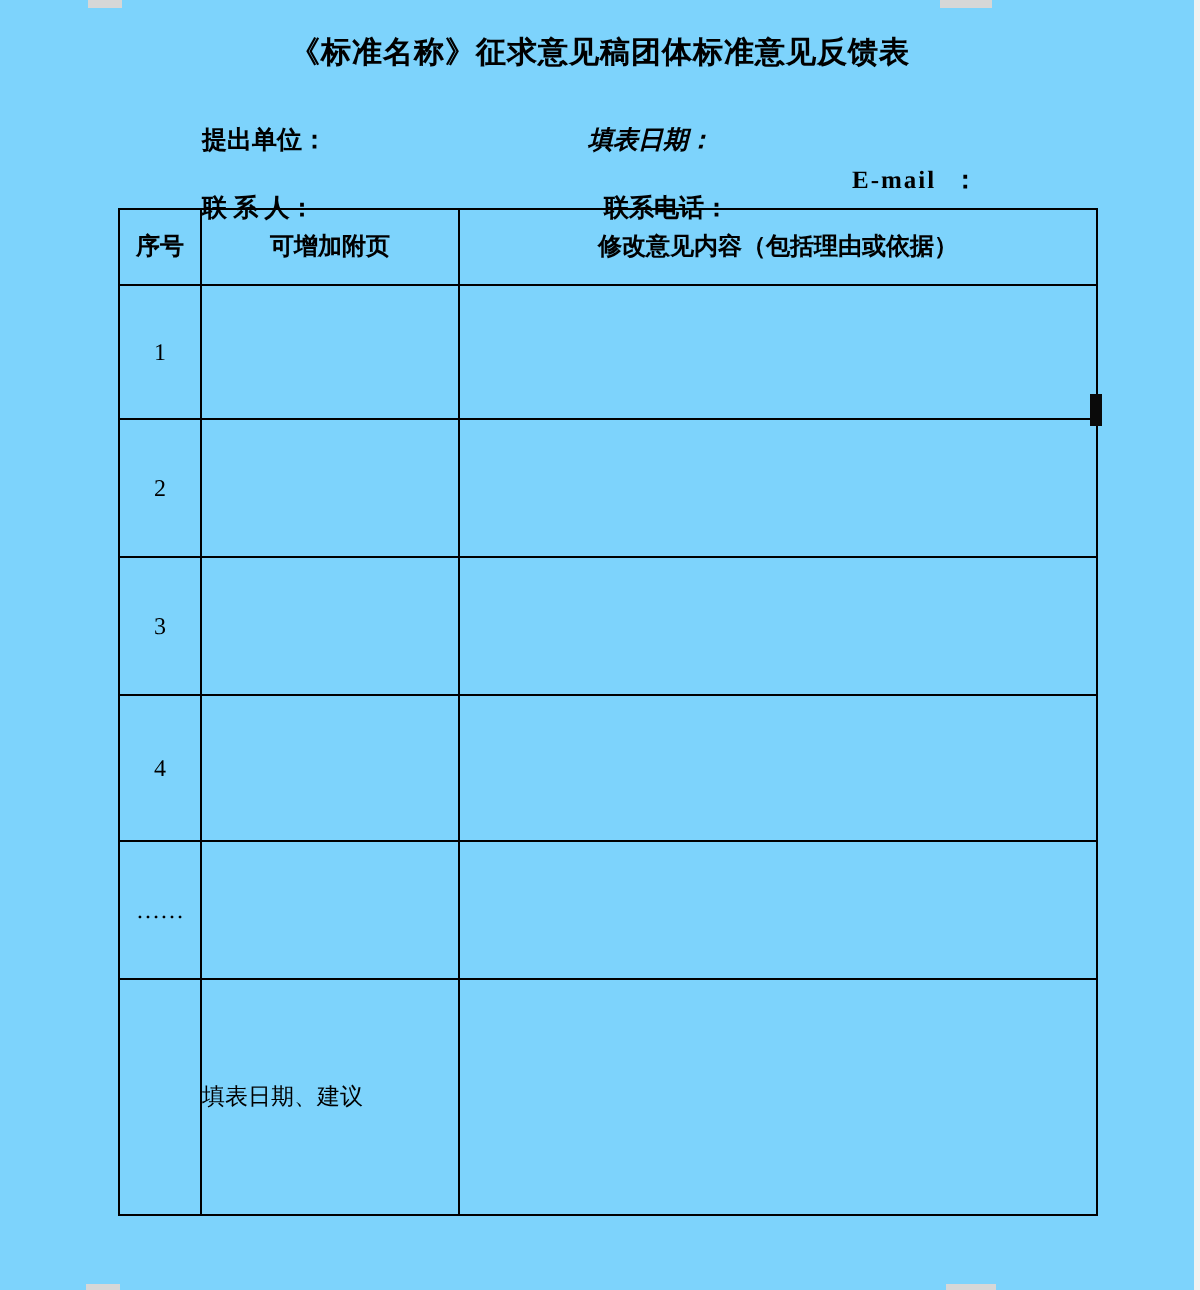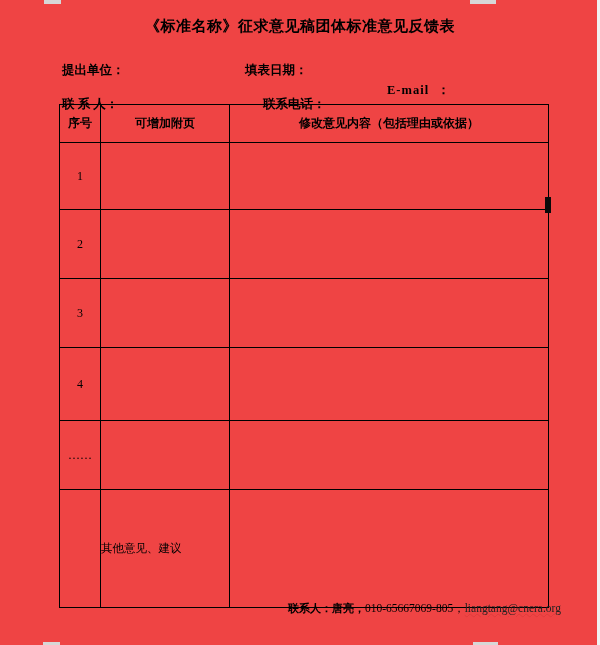--- a/index.html
+++ b/index.html
@@ -1,32 +1,32 @@
 <!DOCTYPE html>
 <html><head>
 <meta charset="utf-8">
 <style>
   html,body { margin:0; padding:0; background:#ffffff; }
   .page {
-    position:relative; width:600px; height:645px; background:#ef4444;
+    position:relative; width:600px; height:645px; background:#7dd3fc;
     font-family:"Liberation Serif", serif; color:#000; overflow:hidden;
   }
   .edge-tab { position:absolute; background:#d7d7d7; }
   .right-strip { position:absolute; left:597px; top:0; width:3px; height:645px; background:#f1f1f1; }
 
   .title {
     position:absolute; top:17px; left:0; width:100%; text-align:center;
     font-size:15px; font-weight:bold; letter-spacing:0.5px;
   }
 
   .meta-item {
-    position:absolute; font-size:12.5px; font-weight:bold; white-space:pre;
+    position:absolute; font-size:12.5px; font-weight:bold; white-space:pre;margin-left:39px;
   }
   .m-proposer { left:62px;  top:62px; }
-  .m-date     { left:245px; top:62px; }
+  .m-date     { left:255px; top:62px;font-style:italic; }
   .m-contact  { left:62px;  top:96px; }
   .m-phone    { left:263px; top:96px; }
   .m-email    { left:387px; top:82px; letter-spacing:1px;font-family:Liberation Serif, serif; }
 
   table.feedback {
     position:absolute; left:59px; top:104px; width:489px;
     border-collapse:collapse; table-layout:fixed;
   }
   table.feedback th, table.feedback td {
     border:1px solid #000; padding:0; overflow:hidden;
@@ -106,23 +106,22 @@
         <td class="clause-cell"></td>
         <td class="content-cell"></td>
       </tr>
       <tr style="height:69px;">
         <td class="no-cell">……</td>
         <td class="clause-cell"></td>
         <td class="content-cell"></td>
       </tr>
       <tr style="height:118px;">
         <td class="no-cell"></td>
-        <td class="other-cell">其他意见、建议</td>
+        <td class="other-cell">填表日期、建议</td>
         <td class="content-cell"></td>
       </tr>
     </tbody>
   </table>
 
   <div class="black-mark"></div>
 
-  <div class="footer-contact"><span>联系人：唐亮，</span><span class="phone">010-65667069-805，</span><span class="email">liangtang@cnera.org</span></div>
 
 </div>
 
 </body></html>

